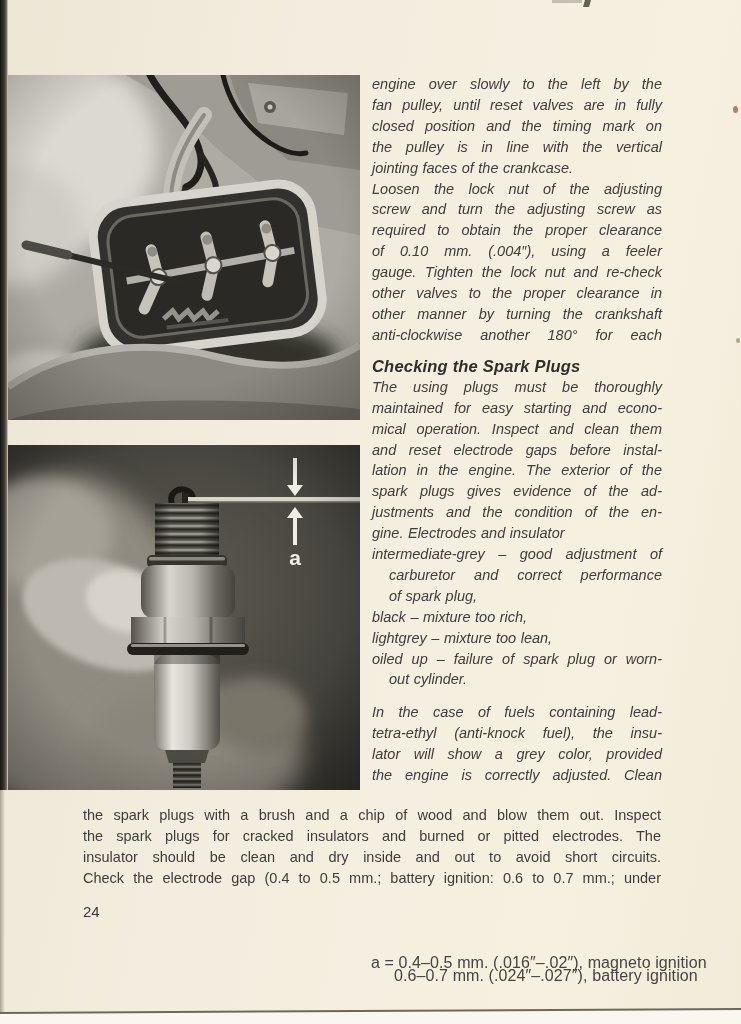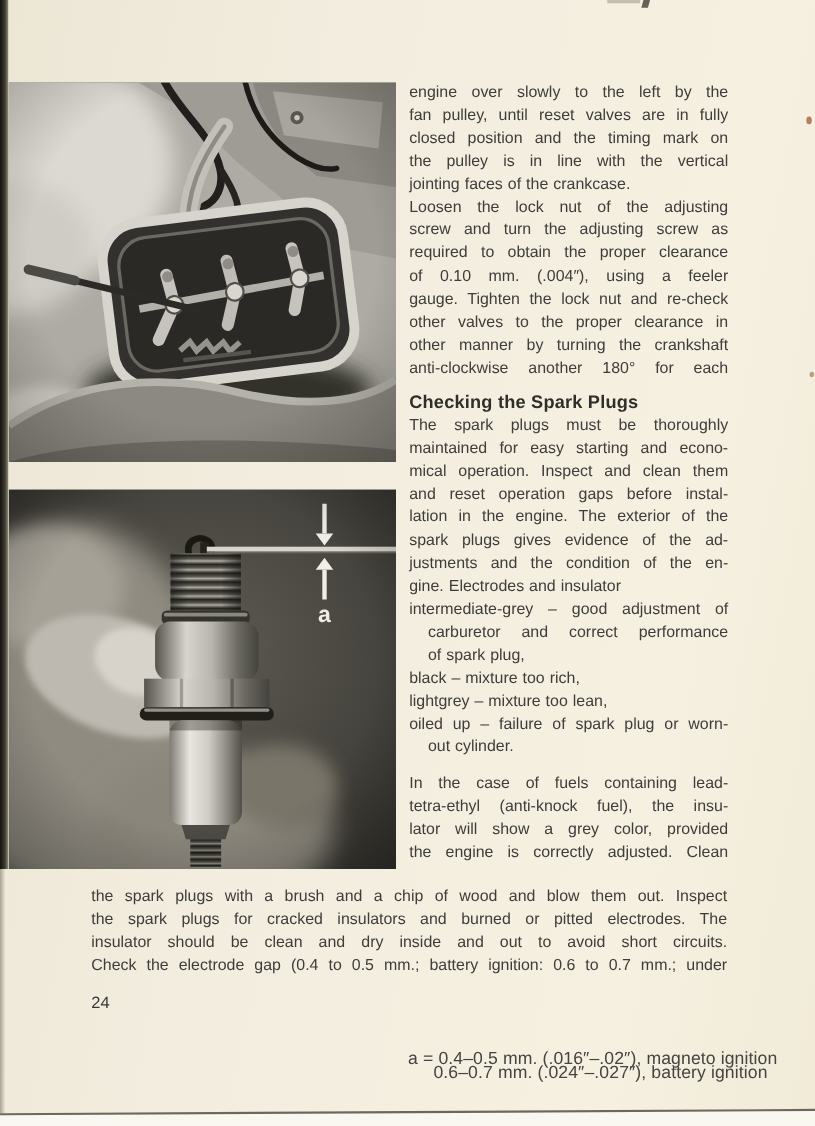--- a/index.html
+++ b/index.html
@@ -5,21 +5,21 @@
   html,body { margin:0; padding:0; background:#ffffff; }
   .page {
     position:relative; width:741px; height:1024px; overflow:hidden;
     background:linear-gradient(100deg,#ece6d5 0%, #f2edde 35%, #f5f0e0 78%, #f1ebd8 100%);
     font-family:"Liberation Sans", sans-serif; color:#3e3d3b;
   }
   .line { font-size:14.5px; line-height:20.9px; white-space:nowrap; color:#3e3d3b; word-spacing:0.5px; }
   .j { text-align:justify; text-align-last:justify; text-justify:inter-word; }
   .ind { padding-left:17px; }
   .sp9 { height:9px; } .sp12 { height:12px; }
-  .rcol { position:absolute; left:372px; top:74px; width:290px; }
+  .rcol { position:absolute; left:372px; top:74px; width:290px;font-style:italic; }
   .fw   { position:absolute; left:83px; top:805px; width:578px; }
   .heading { font-size:16.5px; font-weight:700; line-height:22px; color:#2f2e2b; letter-spacing:.2px; white-space:nowrap; }
   .pagenum { position:absolute; left:83px; top:903px; font-size:15px; color:#3a3937; }
   .footnote { position:absolute; left:371px; top:956px; font-size:16px; line-height:13px; color:#454441; letter-spacing:.1px; }
   .fn2 { padding-left:23px; }
   .photo { position:absolute; overflow:hidden; background:#6a675f; }
   #photo1 { left:8px; top:75px;  width:352px; height:345px; }
   #photo2 { left:8px; top:445px; width:352px; height:345px; }
   .photo svg { display:block; width:100%; height:100%; }
   .spine { position:absolute; left:0; top:0; width:8px; height:790px; z-index:6;
@@ -210,24 +210,24 @@
     <div class="line j">Loosen the lock nut of the adjusting</div>
     <div class="line j">screw and turn the adjusting screw as</div>
     <div class="line j">required to obtain the proper clearance</div>
     <div class="line j">of 0.10 mm. (.004″), using a feeler</div>
     <div class="line j">gauge. Tighten the lock nut and re-check</div>
     <div class="line j">other valves to the proper clearance in</div>
     <div class="line j">other manner by turning the crankshaft</div>
     <div class="line j">anti-clockwise another 180° for each</div>
     <div class="sp9"></div>
     <div class="heading">Checking the Spark Plugs</div>
-    <div class="line j">The spark plugs must be thoroughly</div>
+    <div class="line j">The using plugs must be thoroughly</div>
     <div class="line j">maintained for easy starting and econo-</div>
     <div class="line j">mical operation. Inspect and clean them</div>
-    <div class="line j">and reset operation gaps before instal-</div>
+    <div class="line j">and reset electrode gaps before instal-</div>
     <div class="line j">lation in the engine. The exterior of the</div>
     <div class="line j">spark plugs gives evidence of the ad-</div>
     <div class="line j">justments and the condition of the en-</div>
     <div class="line">gine. Electrodes and insulator</div>
     <div class="line j">intermediate-grey – good adjustment of</div>
     <div class="line j ind">carburetor and correct performance</div>
     <div class="line ind">of spark plug,</div>
     <div class="line">black – mixture too rich,</div>
     <div class="line">lightgrey – mixture too lean,</div>
     <div class="line j">oiled up – failure of spark plug or worn-</div>

